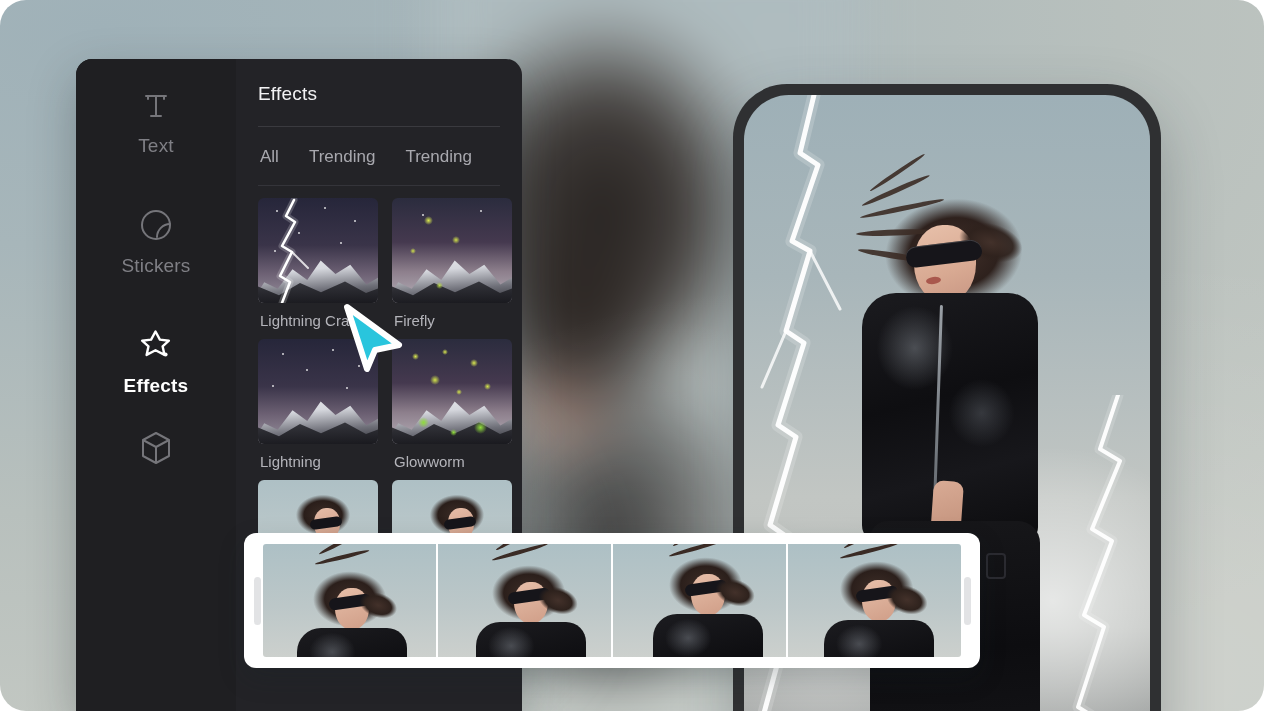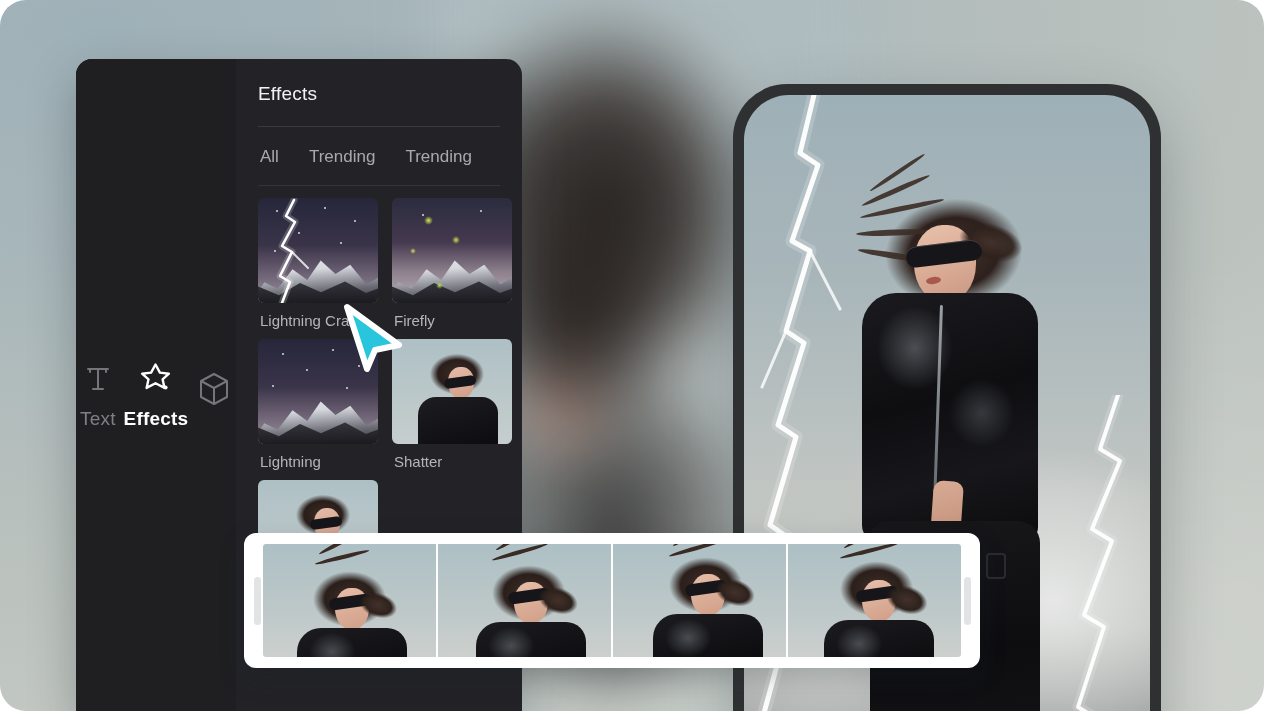--- a/index.html
+++ b/index.html
@@ -122,22 +122,22 @@
   #editor{
     position:absolute; left:76px; top:59px; width:446px; height:652px;
     background:#232327;
     border-radius:16px 16px 0 0;
     box-shadow:0 18px 48px rgba(20,28,34,.28);
     display:flex; overflow:hidden;
   }
   
   #sidebar{
     width:160px; flex:0 0 160px; background:#1f1f22;
-    padding-top:18px;
-    display:flex; flex-direction:row; align-items:center; gap:4px;
+    padding-top:4px;
+    display:flex; flex-direction:column; align-items:center; gap:4px;
   }
   .nav-item{
     width:160px; height:116px;
     display:flex; flex-direction:column; align-items:center; justify-content:center;
     gap:10px; cursor:pointer; user-select:none;
   }
   .nav-item .nav-ico{
     width:40px; height:40px; display:flex; align-items:center; justify-content:center;
     color:#75757a;
   }
@@ -274,20 +274,29 @@
 
       <div class="nav-item">
         <span class="nav-ico">
           <svg width="36" height="36" viewBox="0 0 36 36" fill="none">
             <path d="M8 9h20M18 9v20M10 9v3M26 9v3M13 29h10" stroke="currentColor" stroke-width="2" stroke-linecap="round"></path>
           </svg>
         </span>
         <span class="nav-label">Text</span>
       </div>
 
+      <div class="nav-item">
+        <span class="nav-ico">
+          <svg width="34" height="34" viewBox="0 0 34 34" fill="none">
+            <circle cx="17" cy="17" r="14" stroke="currentColor" stroke-width="2"></circle>
+            <path d="M31 16c-7 0-13 6-13 13" stroke="currentColor" stroke-width="2" stroke-linecap="round"></path>
+          </svg>
+        </span>
+        <span class="nav-label">Stickers</span>
+      </div>
 
       <div class="nav-item active">
         <span class="nav-ico">
           <svg width="36" height="36" viewBox="0 0 36 36" fill="none">
             <path d="M17.5 4.5l4.4 8.1 9 1.1-6.3 5.6 1.9 8.6-9-4.6-8.9 4.6 1.9-8.6-6.4-5.6 9-1.1z" stroke="currentColor" stroke-width="2.4" stroke-linejoin="round"></path>
             <circle cx="27.5" cy="27.5" r="2.1" fill="currentColor"></circle>
           </svg>
         </span>
         <span class="nav-label">Effects</span>
       </div>
@@ -358,20 +367,36 @@
             <span class="star" style="left:100px;top:26px"></span>
               <span class="star" style="left:48px;top:30px"></span>
             <span class="star" style="left:88px;top:48px"></span>
               <span class="star" style="left:14px;top:46px"></span>
             <div class="mtn"></div>
               <div class="mtn2"></div>
           </div>
           <div class="cap">Lightning</div>
         </div>
 
+        <div class="cell">
+          <div class="thumb" style="background:linear-gradient(180deg,#2b2c3e 0%, #45394f 42%, #8d7f8c 70%, #b8b2bb 100%);">
+            <span class="dot" style="left:20px;top:14px;width:7px;height:7px;background:radial-gradient(circle,#d9e84f 0%,rgba(217,232,79,0) 70%)"></span>
+            <span class="dot" style="left:50px;top:10px;width:6px;height:6px;background:radial-gradient(circle,#d9e84f 0%,rgba(217,232,79,0) 70%)"></span>
+            <span class="dot" style="left:78px;top:20px;width:8px;height:8px;background:radial-gradient(circle,#d9e84f 0%,rgba(217,232,79,0) 70%)"></span>
+            <span class="dot" style="left:38px;top:36px;width:10px;height:10px;background:radial-gradient(circle,#d3e44a 0%,rgba(211,228,74,0) 70%)"></span>
+            <span class="dot" style="left:92px;top:44px;width:7px;height:7px;background:radial-gradient(circle,#d3e44a 0%,rgba(211,228,74,0) 70%)"></span>
+            <span class="dot" style="left:64px;top:50px;width:6px;height:6px;background:radial-gradient(circle,#d3e44a 0%,rgba(211,228,74,0) 70%)"></span>
+            <div class="mtn"></div>
+              <div class="mtn2"></div>
+            <span class="dot" style="left:26px;top:78px;width:11px;height:11px;background:radial-gradient(circle,#8fdc3a 0%,rgba(143,220,58,0) 70%)"></span>
+            <span class="dot" style="left:82px;top:82px;width:13px;height:13px;background:radial-gradient(circle,#8fdc3a 0%,rgba(143,220,58,0) 70%)"></span>
+            <span class="dot" style="left:58px;top:90px;width:7px;height:7px;background:radial-gradient(circle,#8fdc3a 0%,rgba(143,220,58,0) 70%)"></span>
+          </div>
+          <div class="cap">Glowworm</div>
+        </div>
 
         <div class="cell">
           <div class="thumb" style="background:linear-gradient(180deg,#aec0c5,#c6cecd);">
             <div style="position:absolute;left:34px;top:10px;width:62px;height:50px;border-radius:50%;background:radial-gradient(56% 52% at 50% 50%,#3c2d27 0%,#2a1e1a 55%,rgba(42,30,26,0) 78%);"></div>
             <div style="position:absolute;left:56px;top:28px;width:26px;height:32px;border-radius:46% 46% 50% 50%;background:linear-gradient(160deg,#e6bda8,#cd9b85);"></div>
             <div style="position:absolute;left:52px;top:38px;width:32px;height:10px;background:#16151a;border-radius:5px;transform:rotate(-8deg);"></div>
             <div style="position:absolute;left:26px;top:58px;width:80px;height:50px;border-radius:18px 16px 0 0;background:linear-gradient(165deg,#1d1d21,#0c0c0f);"></div>
           </div>
           <div class="cap">Shatter</div>
         </div>

